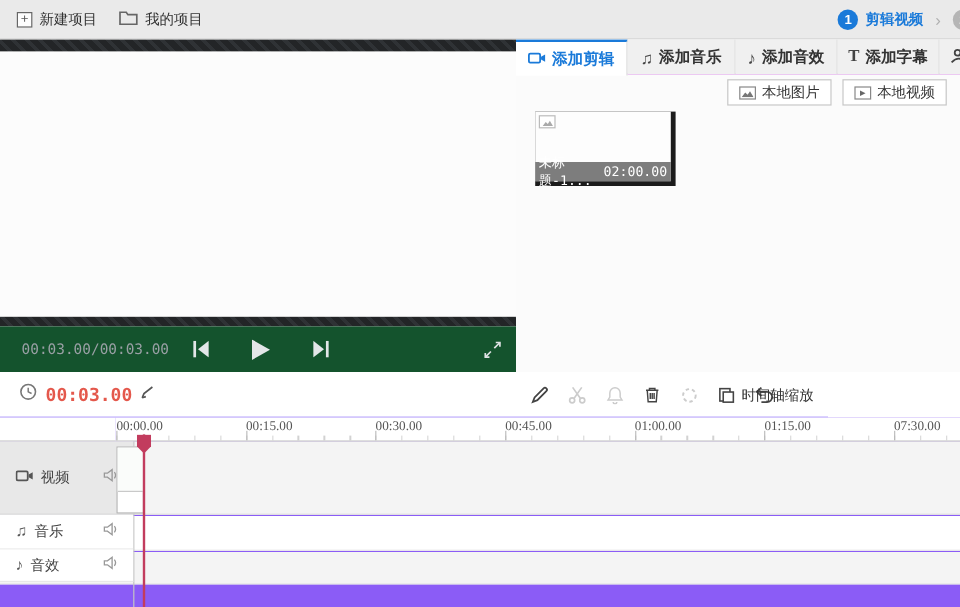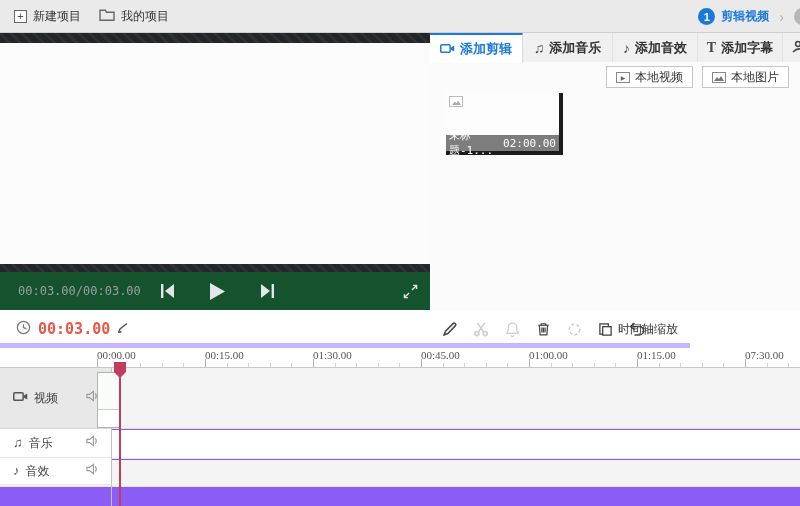--- a/index.html
+++ b/index.html
@@ -60,21 +60,21 @@
   .thumb-inner { position:relative; width:113px; height:58px; background:#fdfdfd; }
   .thumb-ph { position:absolute; left:3px; top:3px; width:14px; height:11px;
               border:1px solid #bbb; background:#fff; display:flex; align-items:center;
               justify-content:center; font-size:6px; color:#999; }
   .thumb-cap { position:absolute; left:0; bottom:0; width:113px; height:16px; background:#7d7d7d;
                color:#fff; font-size:11px; display:flex; align-items:center;
                justify-content:space-between; padding:0 3px; font-family:"DejaVu Sans Mono",monospace; }
 
   
   .timebar { position:absolute; left:0; top:310px; width:690px; height:38px; background:#fff;
-             border-bottom:5px solid #c4b5fd;text-decoration:underline; }
+             border-bottom:1px solid #c4b5fd;text-decoration:underline; }
   .tb-time-group { position:absolute; left:16px; top:0; height:38px; display:flex;
                    align-items:center; gap:7px; }
   .cur-time { color:#e4584c; font-size:15px; font-weight:bold;
               font-family:"DejaVu Sans Mono",monospace; }
   .tools { position:absolute; left:442px; top:0; height:38px; display:flex; align-items:center;
            gap:15px; }
   .tool { width:16px; height:16px; display:flex; align-items:center; justify-content:center;
           cursor:pointer; }
   .zoom-label { position:absolute; right:12px; top:0; height:38px; display:flex;
                 align-items:center; font-size:12px; color:#333; }
@@ -199,30 +199,30 @@
         <span>
           <svg width="14" height="13" viewBox="0 0 14 13" fill="none" stroke="#444" stroke-width="1.5">
               <circle cx="9" cy="4" r="2.4"></circle>
               <path d="M4 12 q5 -5 9 -2"></path>
             </svg>
         </span>
       </div>
     </div>
     <div class="local-btns">
       <div class="local-btn">
-        <span class="mini-box">▶</span>
-        <span>本地视频</span>
-      </div>
-      <div class="local-btn">
         <span class="mini-box">
           <svg width="10" height="7" viewBox="0 0 10 7">
               <path d="M0 7 L3 3 L5 5 L7 2 L10 7 Z" fill="#777"></path>
             </svg>
         </span>
         <span>本地图片</span>
+      </div>
+      <div class="local-btn">
+        <span class="mini-box">▶</span>
+        <span>本地视频</span>
       </div>
     </div>
     <div class="thumb">
       <div class="thumb-inner">
         <span class="thumb-ph">
           <svg width="9" height="6" viewBox="0 0 10 7">
               <path d="M0 7 L3 3 L5 5 L7 2 L10 7 Z" fill="#aaa"></path>
             </svg>
         </span>
         <div class="thumb-cap">
@@ -298,21 +298,21 @@
   </div>
 
   <div class="timeline">
     <div class="lane lane-video"></div>
     <div class="lane lane-music"></div>
     <div class="lane lane-fx"></div>
 
     <div class="ruler">
       <span class="ruler-label" style="left:1px;">00:00.00</span>
       <span class="ruler-label" style="left:109px;">00:15.00</span>
-      <span class="ruler-label" style="left:217px;">01:30.00</span>
+      <span class="ruler-label" style="left:217px;">00:30.00</span>
       <span class="ruler-label" style="left:325px;">00:45.00</span>
       <span class="ruler-label" style="left:433px;">01:00.00</span>
       <span class="ruler-label" style="left:541px;">01:15.00</span>
       <span class="ruler-label" style="left:649px;">07:30.00</span>
     </div>
     <div class="ruler-corner"></div>
 
     <div class="track-labels">
       <div class="trow trow-video">
         <span>

